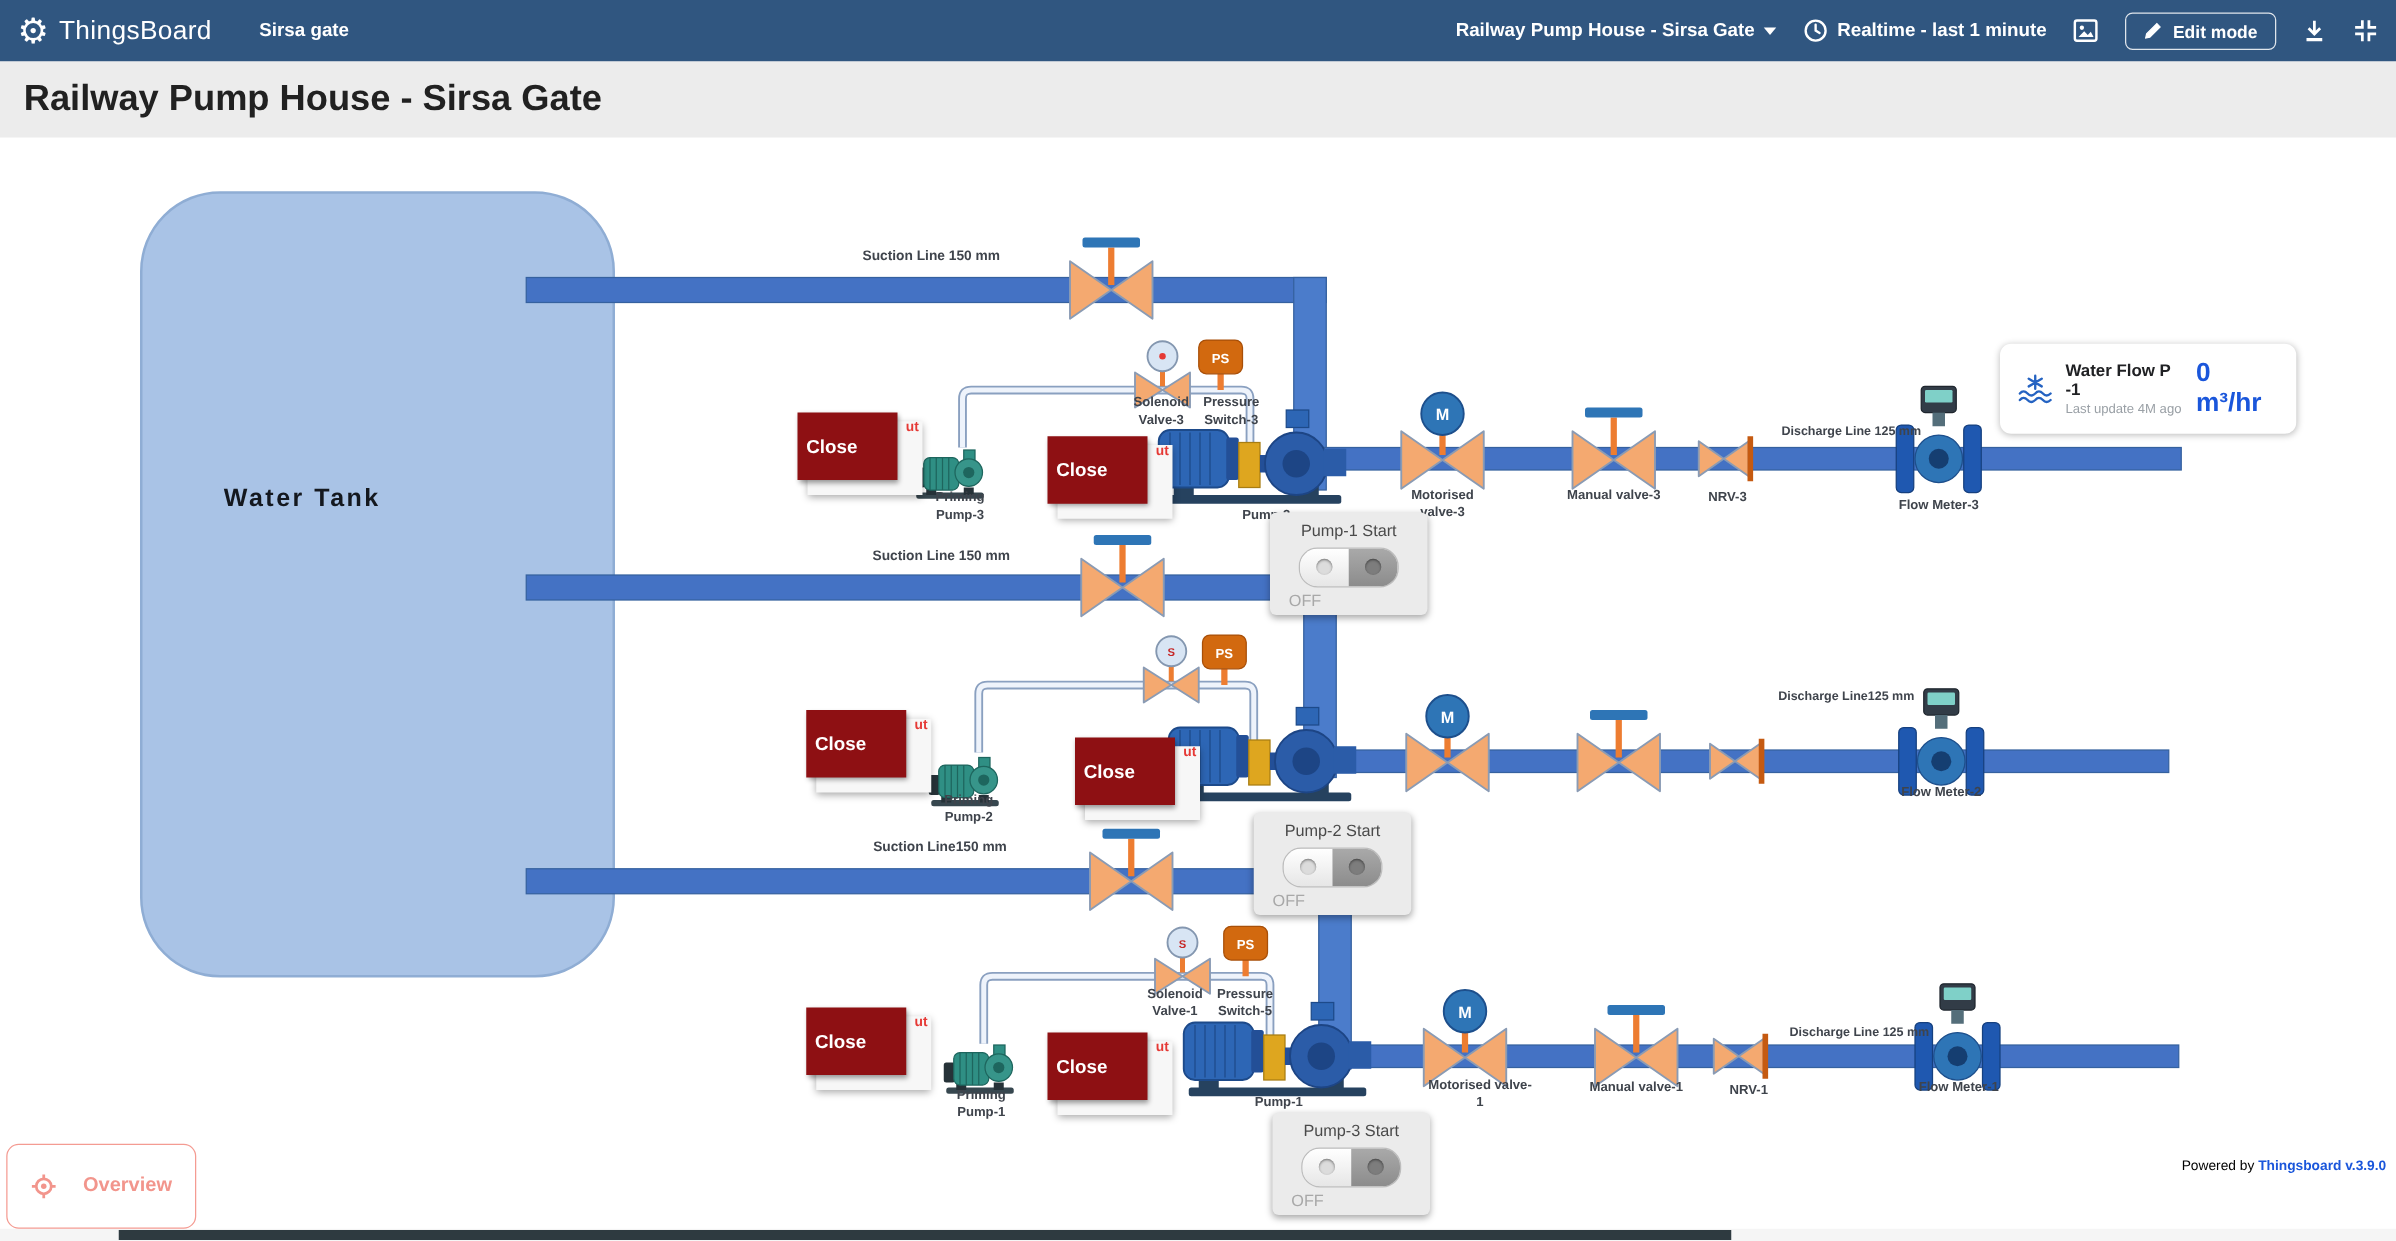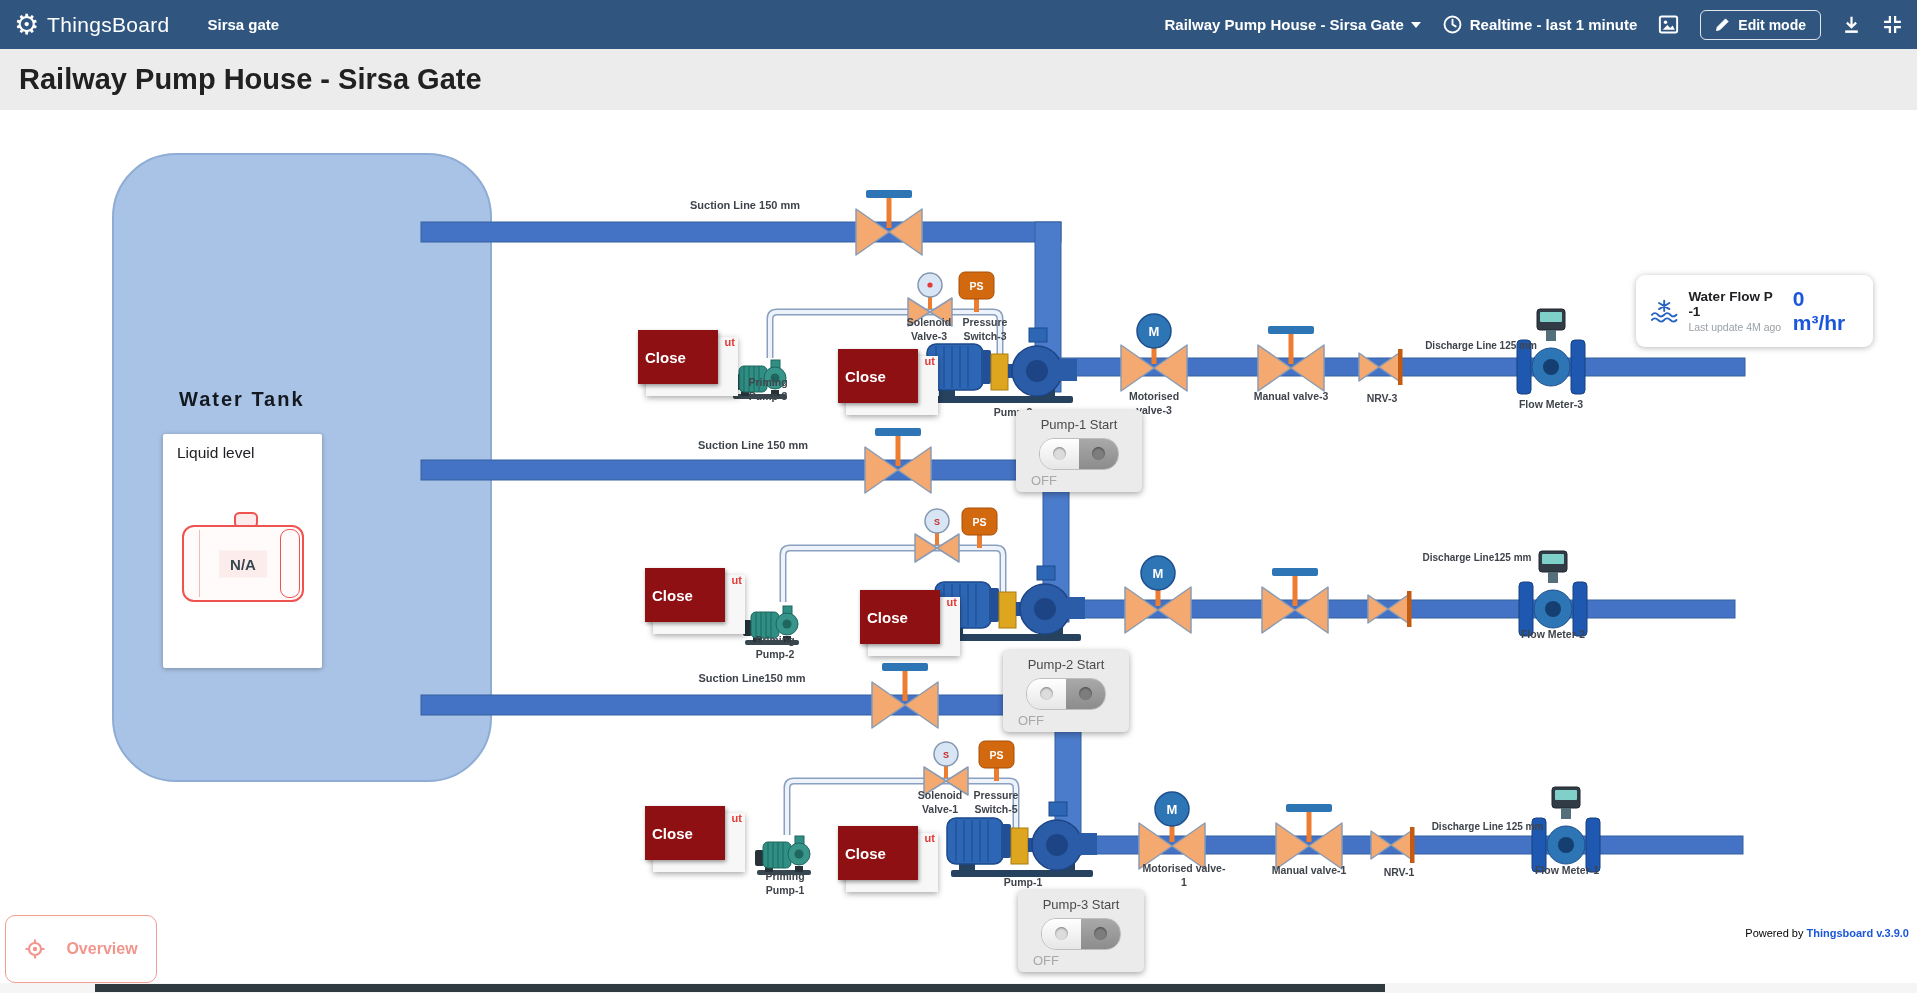--- a/index.html
+++ b/index.html
@@ -74,21 +74,21 @@
   .tw-left{flex:1;background:linear-gradient(#ffffff,#e6e6e6);}
   .tw-right{flex:1;background:linear-gradient(#a9a9a9,#8c8c8c);}
   .knob{width:13px;height:13px;border-radius:50%;margin:8px auto 0;box-shadow:inset 0 1px 2px rgba(0,0,0,.45);}
   .knob.l{background:#dcdcdc;}
   .knob.r{background:#7d7d7d;}
   .tw-state{font-size:13px;color:#a8a8a8;margin:3px 0 0 7px;}
 
   
   .flow-card{position:absolute;left:1600px;top:275px;width:237px;height:72px;background:#fff;
              border-radius:9px;box-shadow:0 1px 6px rgba(0,0,0,.28);z-index:6;
-             display:flex;align-items:center;padding:0 14px;box-sizing:border-box;gap:10px;margin-left:36px;}
+             display:flex;align-items:center;padding:0 14px;box-sizing:border-box;gap:10px;}
   .fc-texts{display:flex;flex-direction:column;gap:2px;}
   .fc-title{font-size:13.5px;font-weight:600;color:#202124;}
   .fc-sub{font-size:10.5px;color:#9aa0a6;}
   .fc-value{margin-left:auto;font-size:21px;font-weight:700;color:#1a56db;}
 
   
   .tab{position:absolute;top:915px;width:152px;height:68px;background:#fff;border-radius:10px;
        display:flex;align-items:center;justify-content:center;gap:10px;font-size:16px;font-weight:700;
        box-sizing:border-box;cursor:pointer;z-index:7;}
   .tab-overview{left:5px;border:1.5px solid #f49b92;color:#f2958c;gap:20px;}
@@ -317,36 +317,25 @@
       </g>
       <g>
         <use href="#handleT" transform="translate(1309,846)"></use>
           <use href="#valveL" transform="translate(1309,846)"></use>
       </g>
       <use href="#nrvG" transform="translate(1391,845)"></use>
       <use href="#flowm" transform="translate(1566,845)"></use>
     </g>
   </svg>
 
-  <div class="liquid-card">
-    <div class="liquid-title">Liquid level</div>
-    <div class="ltank">
-      <div class="ltank-cap"></div>
-      <div class="ltank-body">
-        <div class="ltank-div"></div>
-        <div class="ltank-endcap"></div>
-        <div class="ltank-na">N/A</div>
-      </div>
-    </div>
-  </div>
 
   <div class="lbl lbl-line" style="left:655px;top:198px;width:180px;">Suction Line 150 mm</div>
   <div class="lbl" style="left:897px;top:316px;width:64px;">Solenoid Valve-3</div>
   <div class="lbl" style="left:955px;top:316px;width:60px;">Pressure Switch-3</div>
-  <div class="lbl" style="left:738px;top:376px;width:60px;">Priming Pump-3</div>
+  <div class="lbl" style="left:738px;top:392px;width:60px;">Priming Pump-3</div>
   <div class="lbl" style="left:985px;top:406px;width:56px;">Pump-3</div>
   <div class="lbl" style="left:1114px;top:390px;width:80px;">Motorised valve-3</div>
   <div class="lbl" style="left:1253px;top:390px;width:76px;">Manual valve-3</div>
   <div class="lbl" style="left:1352px;top:392px;width:60px;">NRV-3</div>
   <div class="lbl" style="left:1416px;top:339px;width:130px;font-size:10px;">Discharge Line 125 mm</div>
   <div class="lbl" style="left:1518px;top:398px;width:66px;">Flow Meter-3</div>
 
   <div class="lbl lbl-line" style="left:663px;top:438px;width:180px;">Suction Line 150 mm</div>
   <div class="lbl" style="left:744px;top:634px;width:62px;">Priming Pump-2</div>
   <div class="lbl" style="left:1412px;top:551px;width:130px;font-size:10px;">Discharge Line125 mm</div>

